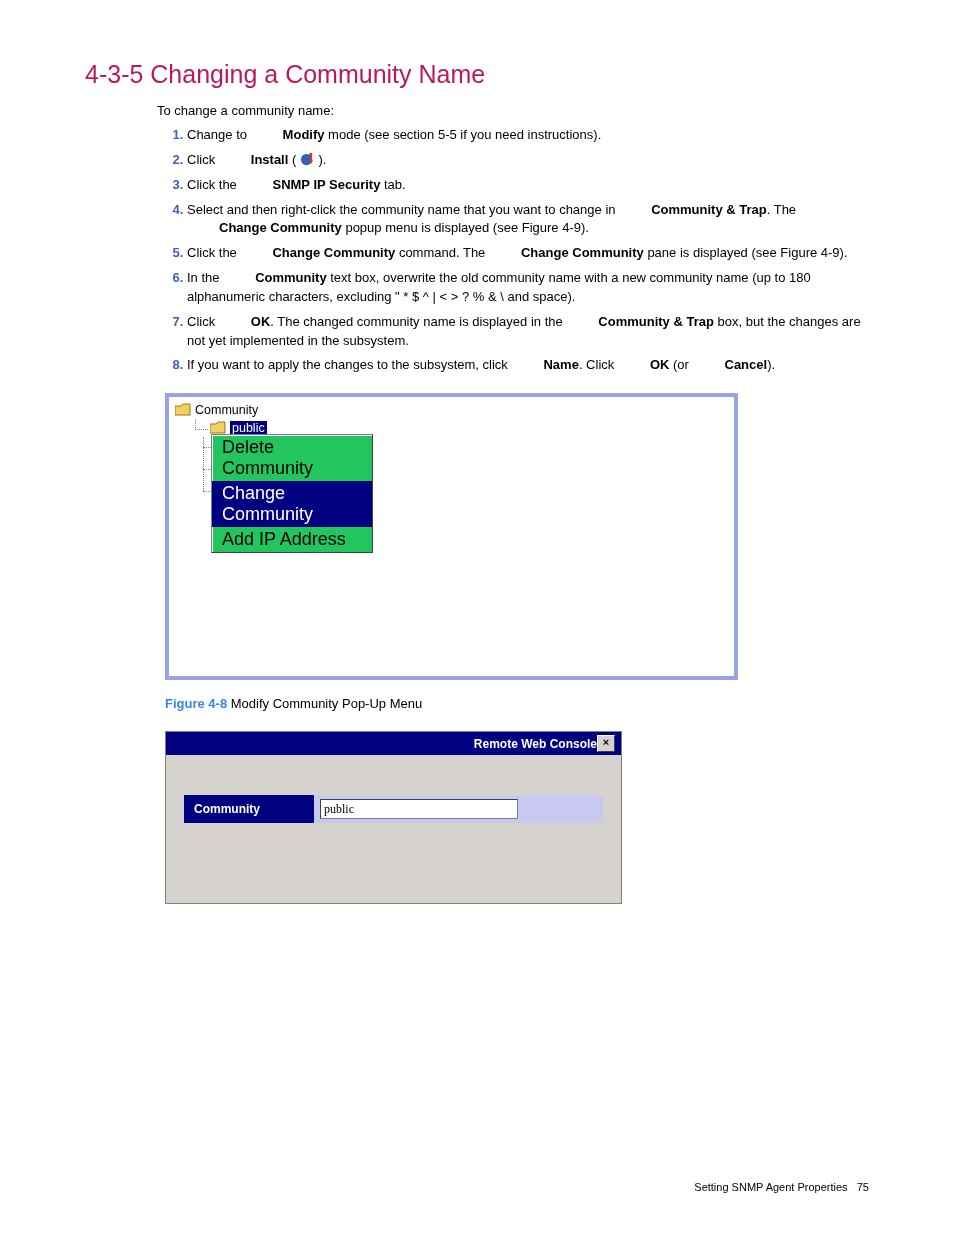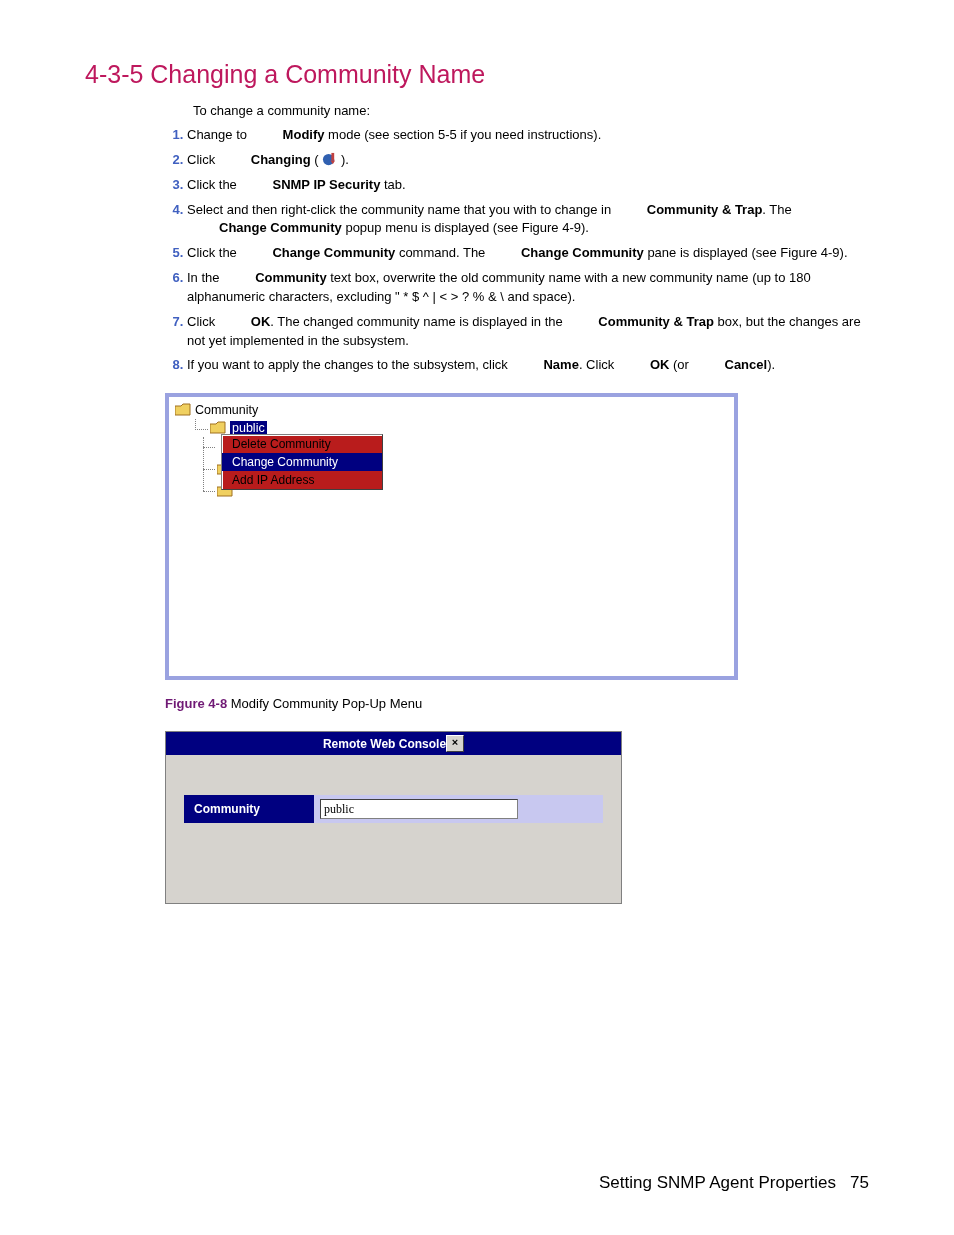--- a/index.html
+++ b/index.html
@@ -21,21 +21,21 @@
     position: relative;
   }
   h2 {
     font-family: "Trebuchet MS", Arial, sans-serif;
     font-weight: normal;
     color: #be185d;
     font-size: 25px;
     margin: 0 0 14px 0;
   }
   .intro {
-    margin-left: 108px;
+    margin-left: 72px;
     margin-bottom: 8px;
   }
   ol.steps {
     margin: 0 0 18px 80px;
     padding-left: 22px;
   }
   ol.steps li {
     margin-bottom: 6px;
     line-height: 1.45;
   }
@@ -68,53 +68,53 @@
     position: absolute;
     top: 4px; left: 6px;
     font-size: 12.5px; color:#000;
   }
   .tree-row { display:flex; align-items:center; height:18px; }
   .folder-icon { width:16px; height:14px; display:inline-block; margin-right:4px;}
   .node-label { }
   .node-selected { background:#000080; color:#fff; padding:0 2px;}
   .popup-menu {
     position:absolute;
-    top: 37px; left: 52px;
+    top: 37px; left: 42px;
     width: 160px;
-    background:#b91c1c;
+    background:#22c55e;
     border:1px solid #808080;
     border-right-color:#404040; border-bottom-color:#404040;
     box-shadow: 1px 1px 0 #fff inset;
-    font-size:12px;
+    font-size:18px;
   }
   .popup-menu .mi {
     padding: 2px 8px 2px 10px;
     cursor:default;
   }
   .popup-menu .mi.sel { background:#000080; color:#fff; }
   .caption {
     margin: 16px 0 20px 0;
     font-size: 13px;
   }
-  .caption .figlabel { color:#701a75; font-weight:bold;margin-top:40px; }
+  .caption .figlabel { color:#3b82f6; font-weight:bold;margin-top:40px; }
   
   .fig9 {
     width: 455px;
     background:#d6d3ce;
     border:1px solid #808080;
     position:relative;
     font-family: Tahoma, Arial, sans-serif;
     font-size:12px;
   }
   .fig9 .titlebar {
     background:#000080;
     color:#fff;
     font-weight:bold;
     padding: 3px 6px;
-    display:flex; justify-content:center; align-items:center;
+    display:flex; justify-content:flex-end; align-items:center;
   }
   .fig9 .closebtn {
     width:16px;height:15px; background:#d6d3ce;
     border:1px solid #fff;
     border-right-color:#404040; border-bottom-color:#404040;
     color:#000; font-weight:bold; font-size:11px; text-align:center; line-height:13px;
   }
   .fig9 .body {
     padding: 40px 18px 40px 18px;
   }
@@ -145,47 +145,47 @@
     margin: 0 18px;
     text-align:center;
     font-family:Tahoma;
     font-size:12px;
   }
   .fig9 .winbtn.disabled { color:#808080; }
   .fig9 .winbtn.enabled { font-weight:bold; }
   .footer {
     position:absolute;
     bottom:42px; right:85px;
-    font-size:17px;
+    font-size:11px;
   }
 </style>
 </head>
 <body>
 
 <div class="page">
   <h2>4-3-5 Changing a Community Name</h2>
 
   <div class="intro">To change a community name:</div>
 
   <ol class="steps">
     <li>
       <span>Change to </span><span class="b">Modify</span><span> mode (see section 5-5 if you need instructions).</span>
     </li>
     <li>
-      <span>Click </span><span class="b">Changing</span><span> ( </span><span class="install-icon"><svg viewBox="0 0 16 16">
+      <span>Click </span><span class="b">Install</span><span> ( </span><span class="install-icon"><svg viewBox="0 0 16 16">
             <circle cx="7" cy="8" r="6" fill="#3060b0"></circle>
             <rect x="10" y="1" width="3" height="8" fill="#c04040"></rect>
             <path d="M9 9 L14 9 L11.5 13 Z" fill="#c04040"></path>
           </svg></span><span> ).</span>
     </li>
     <li>
       <span>Click the </span><span class="b">SNMP IP Security</span><span> tab.</span>
     </li>
     <li>
-      <span>Select and then right-click the community name that you with to change in </span><span class="b">Community &amp; Trap</span><span>. The </span><span class="b">Change Community</span><span> popup menu is displayed (see Figure 4-9).</span>
+      <span>Select and then right-click the community name that you want to change in </span><span class="b">Community &amp; Trap</span><span>. The </span><span class="b">Change Community</span><span> popup menu is displayed (see Figure 4-9).</span>
     </li>
     <li>
       <span>Click the </span><span class="b">Change Community</span><span> command. The </span><span class="b">Change Community</span><span> pane is displayed (see Figure 4-9).</span>
     </li>
     <li>
       <span>In the </span><span class="b">Community</span><span> text box, overwrite the old community name with a new community name (up to 180 alphanumeric characters, excluding "   *   $   ^   |   &lt;   &gt;   ?   %   &amp;   \   and space).</span>
     </li>
     <li>
       <span>Click </span><span class="b">OK</span><span>. The changed community name is displayed in the </span><span class="b">Community &amp; Trap</span><span> box, but the changes are not yet implemented in the subsystem.</span>
     </li>

